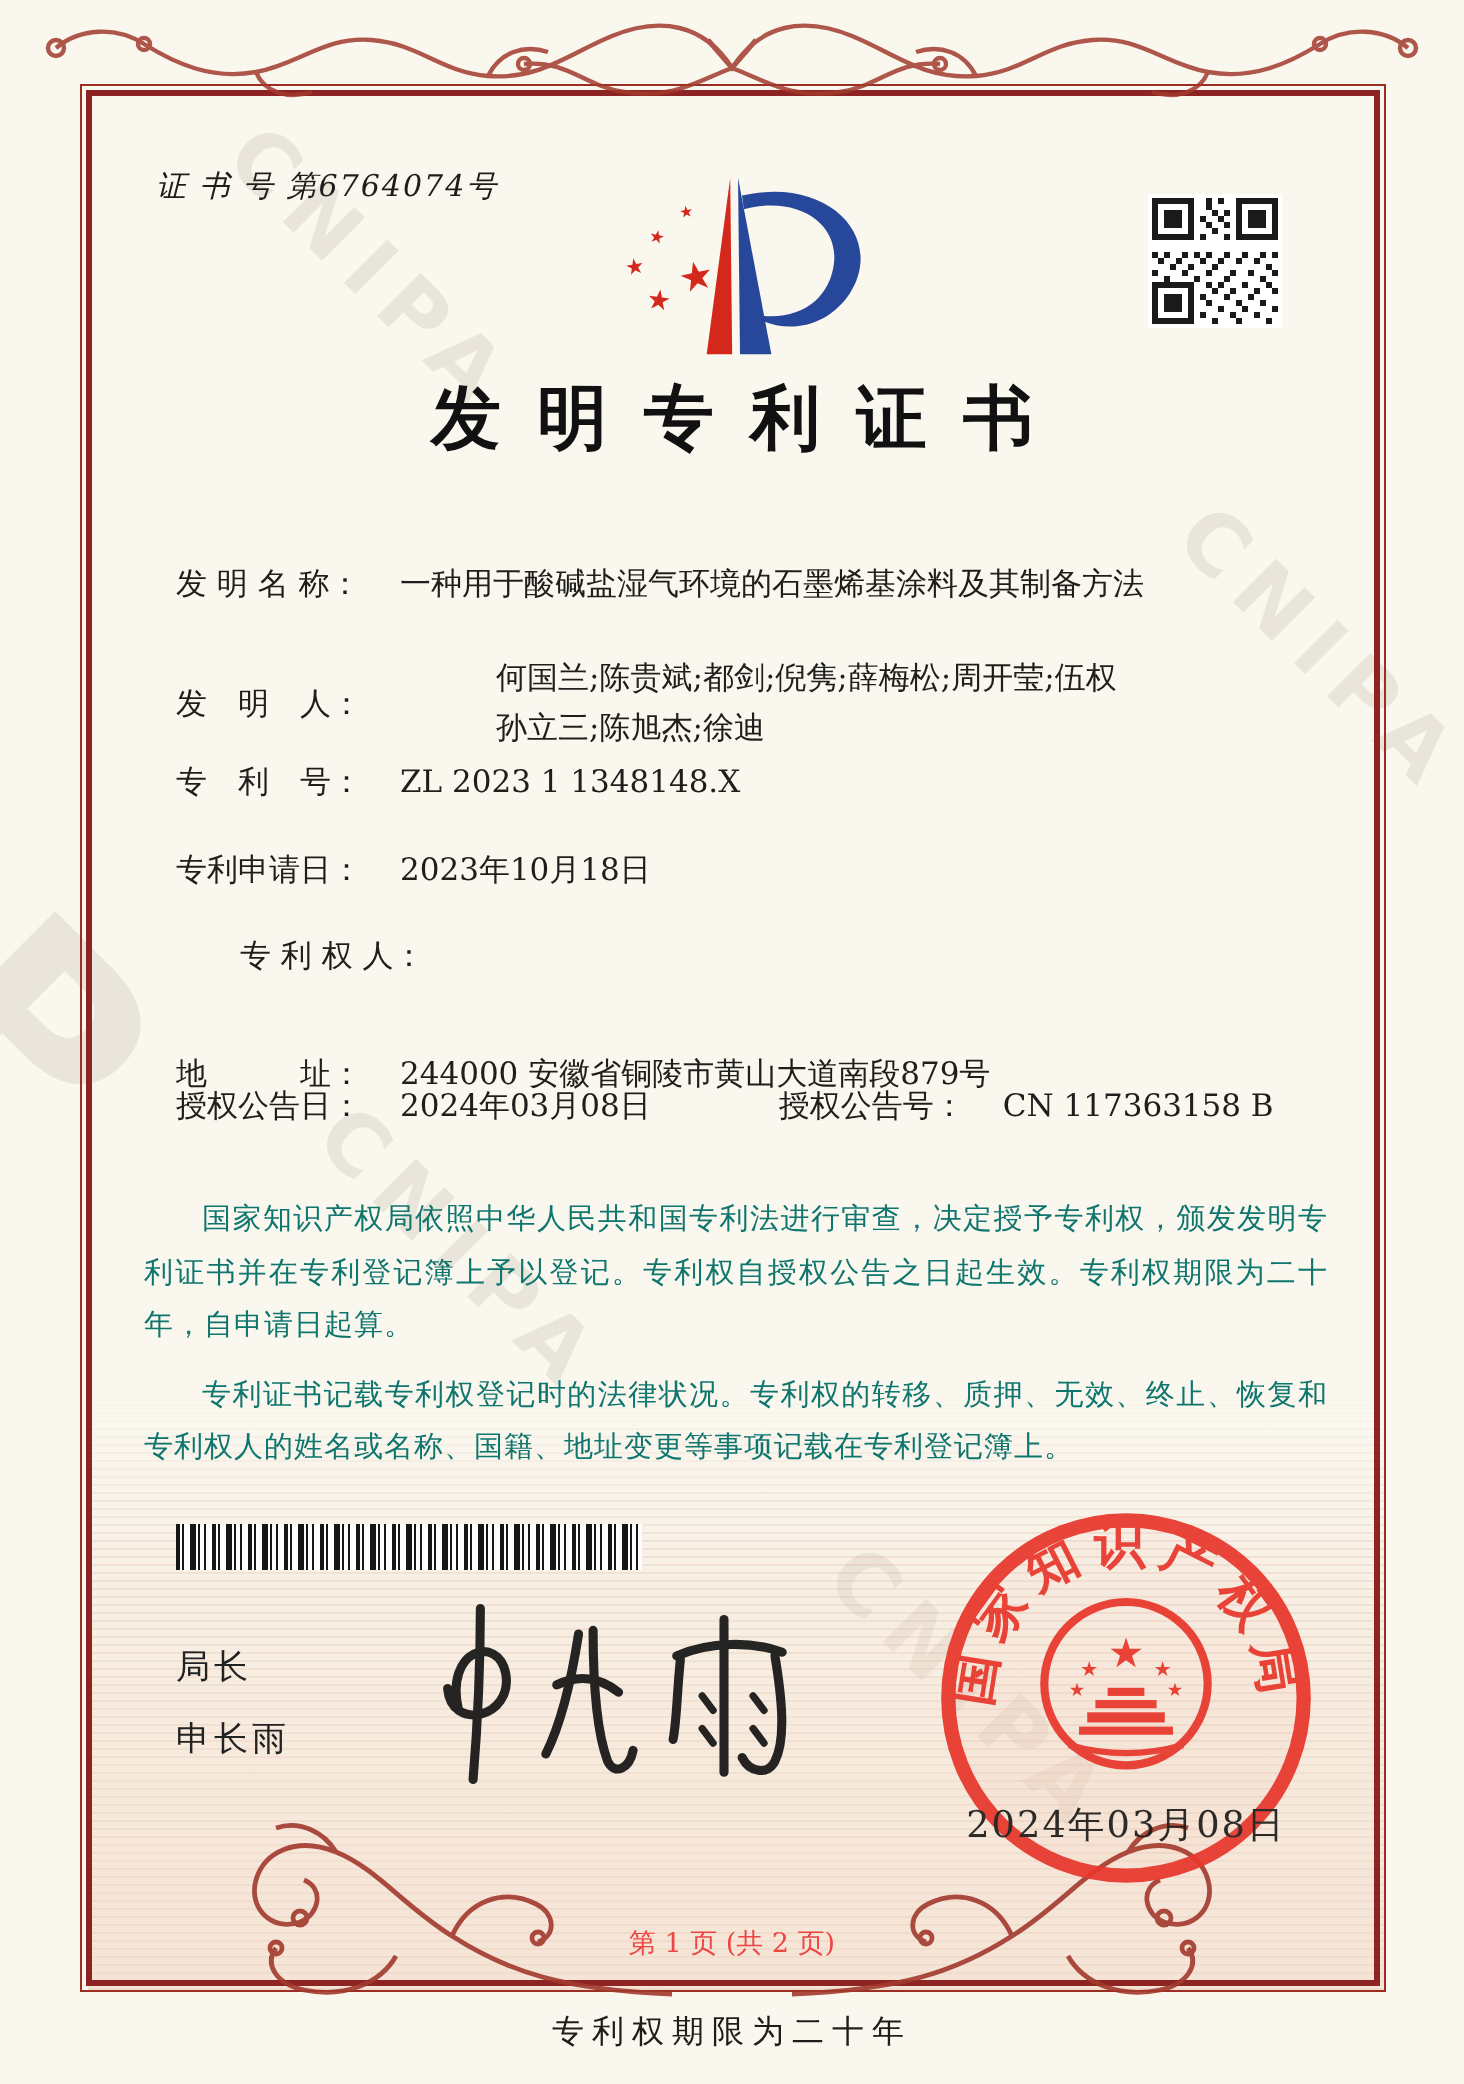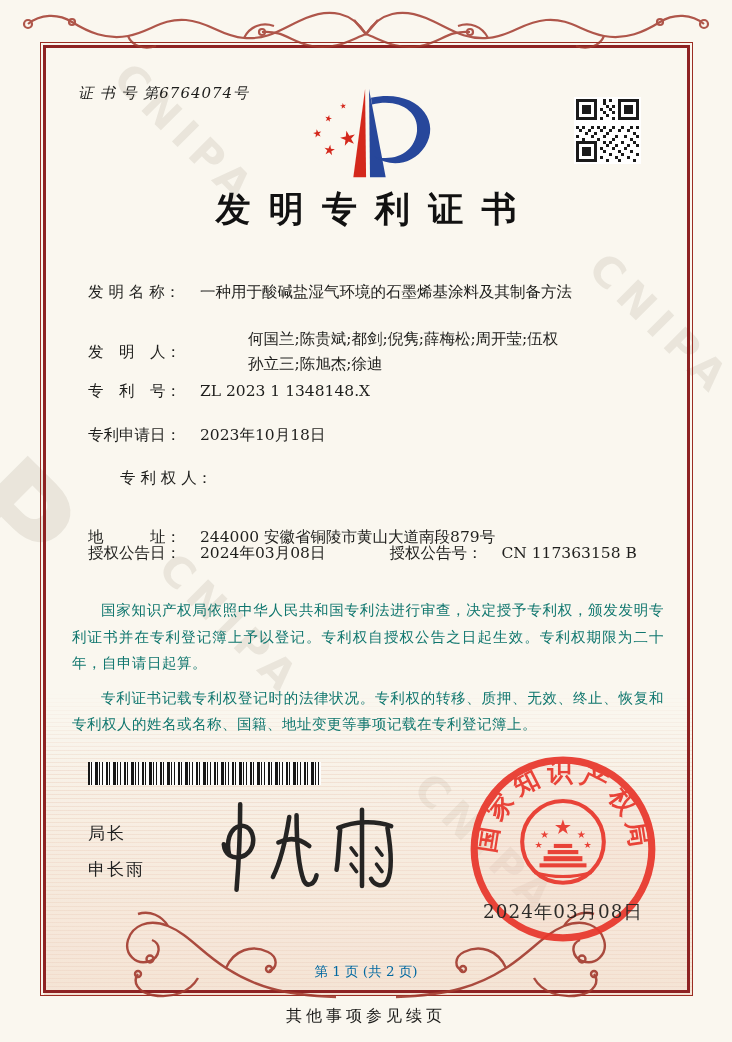--- a/index.html
+++ b/index.html
@@ -64,21 +64,21 @@
       #161616 7px 10px,#fdfdfd 10px 11px,#161616 11px 12px,#fdfdfd 12px 14px,
       #161616 14px 15px,#fdfdfd 15px 18px);}
   
   .sig-title{position:absolute;left:88px;top:822px;font-size:17px;z-index:2;letter-spacing:2px;}
   .sig-name{position:absolute;left:88px;top:858px;font-size:17px;z-index:2;letter-spacing:2px;}
   .sig-script{position:absolute;left:202px;top:796px;width:200px;height:102px;z-index:2;}
   
   .seal{position:absolute;left:466px;top:752px;width:194px;height:194px;z-index:3;opacity:.93;}
   
   .page-indicator{position:absolute;left:0;top:963px;width:100%;text-align:center;
-    font-size:13.5px;z-index:2;color:#0369a1;}
+    font-size:13.5px;z-index:2;color:#ef4444;}
   .footer-note{position:absolute;left:0;top:1006px;width:100%;text-align:center;
     font-size:16px;letter-spacing:4px;z-index:2;color:#1d1d1b;}
 </style>
 </head>
 <body>
 
 <div class="page">
 
   <div class="wm wm-1">CNIPA</div>
   <div class="wm wm-2">CNIPA</div>
@@ -303,15 +303,15 @@
       <rect x="-9" y="2" width="18" height="4"></rect>
       <rect x="-15" y="8" width="30" height="4"></rect>
       <rect x="-19" y="14" width="38" height="5"></rect>
       <rect x="-23" y="21" width="46" height="4"></rect>
       <path d="M -28 30 Q 0 38 28 30" fill="none" stroke="#e8372c" stroke-width="3"></path>
     </g>
     <text x="95" y="163" font-size="18" text-anchor="middle" fill="#1d1d1b" letter-spacing="1" font-family="DejaVu Serif, serif">2024年03月08日</text>
   </svg>
 
   <div class="page-indicator">第 1 页 (共 2 页)</div>
-  <div class="footer-note">其他事项参见续页</div>
+  <div class="footer-note">专利权期限为二十年</div>
 
 </div>
 
 </body></html>

